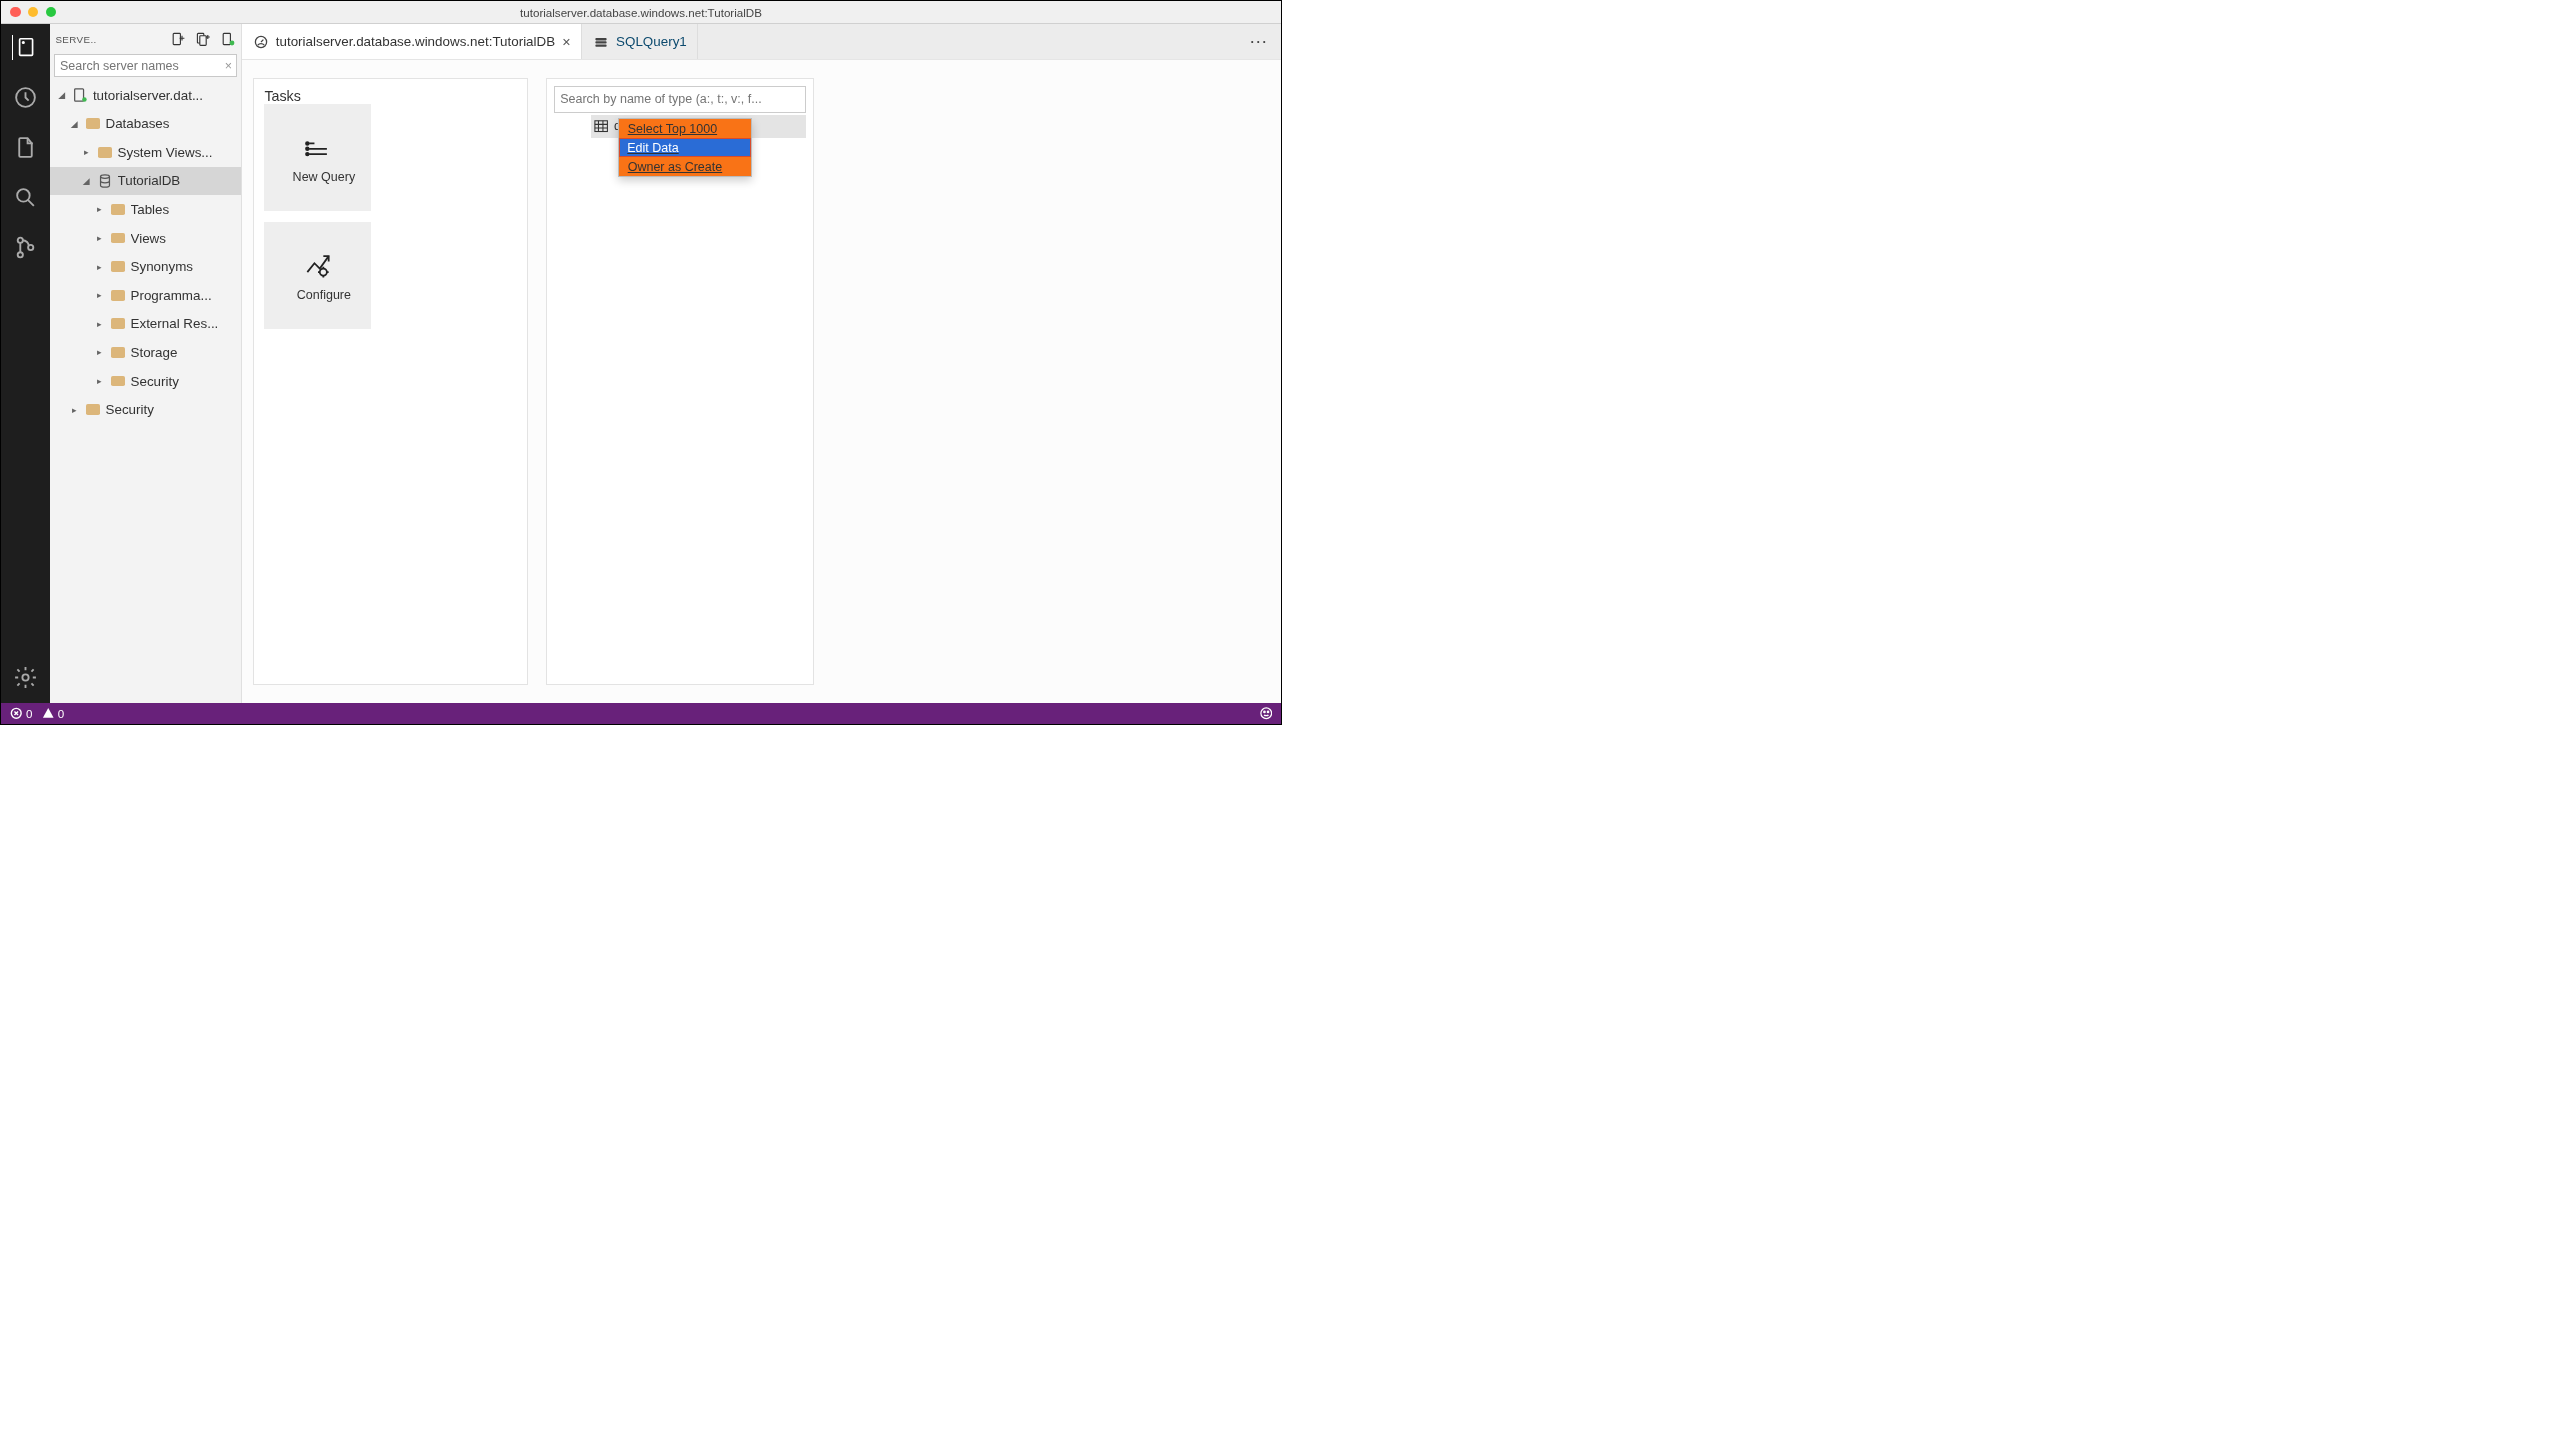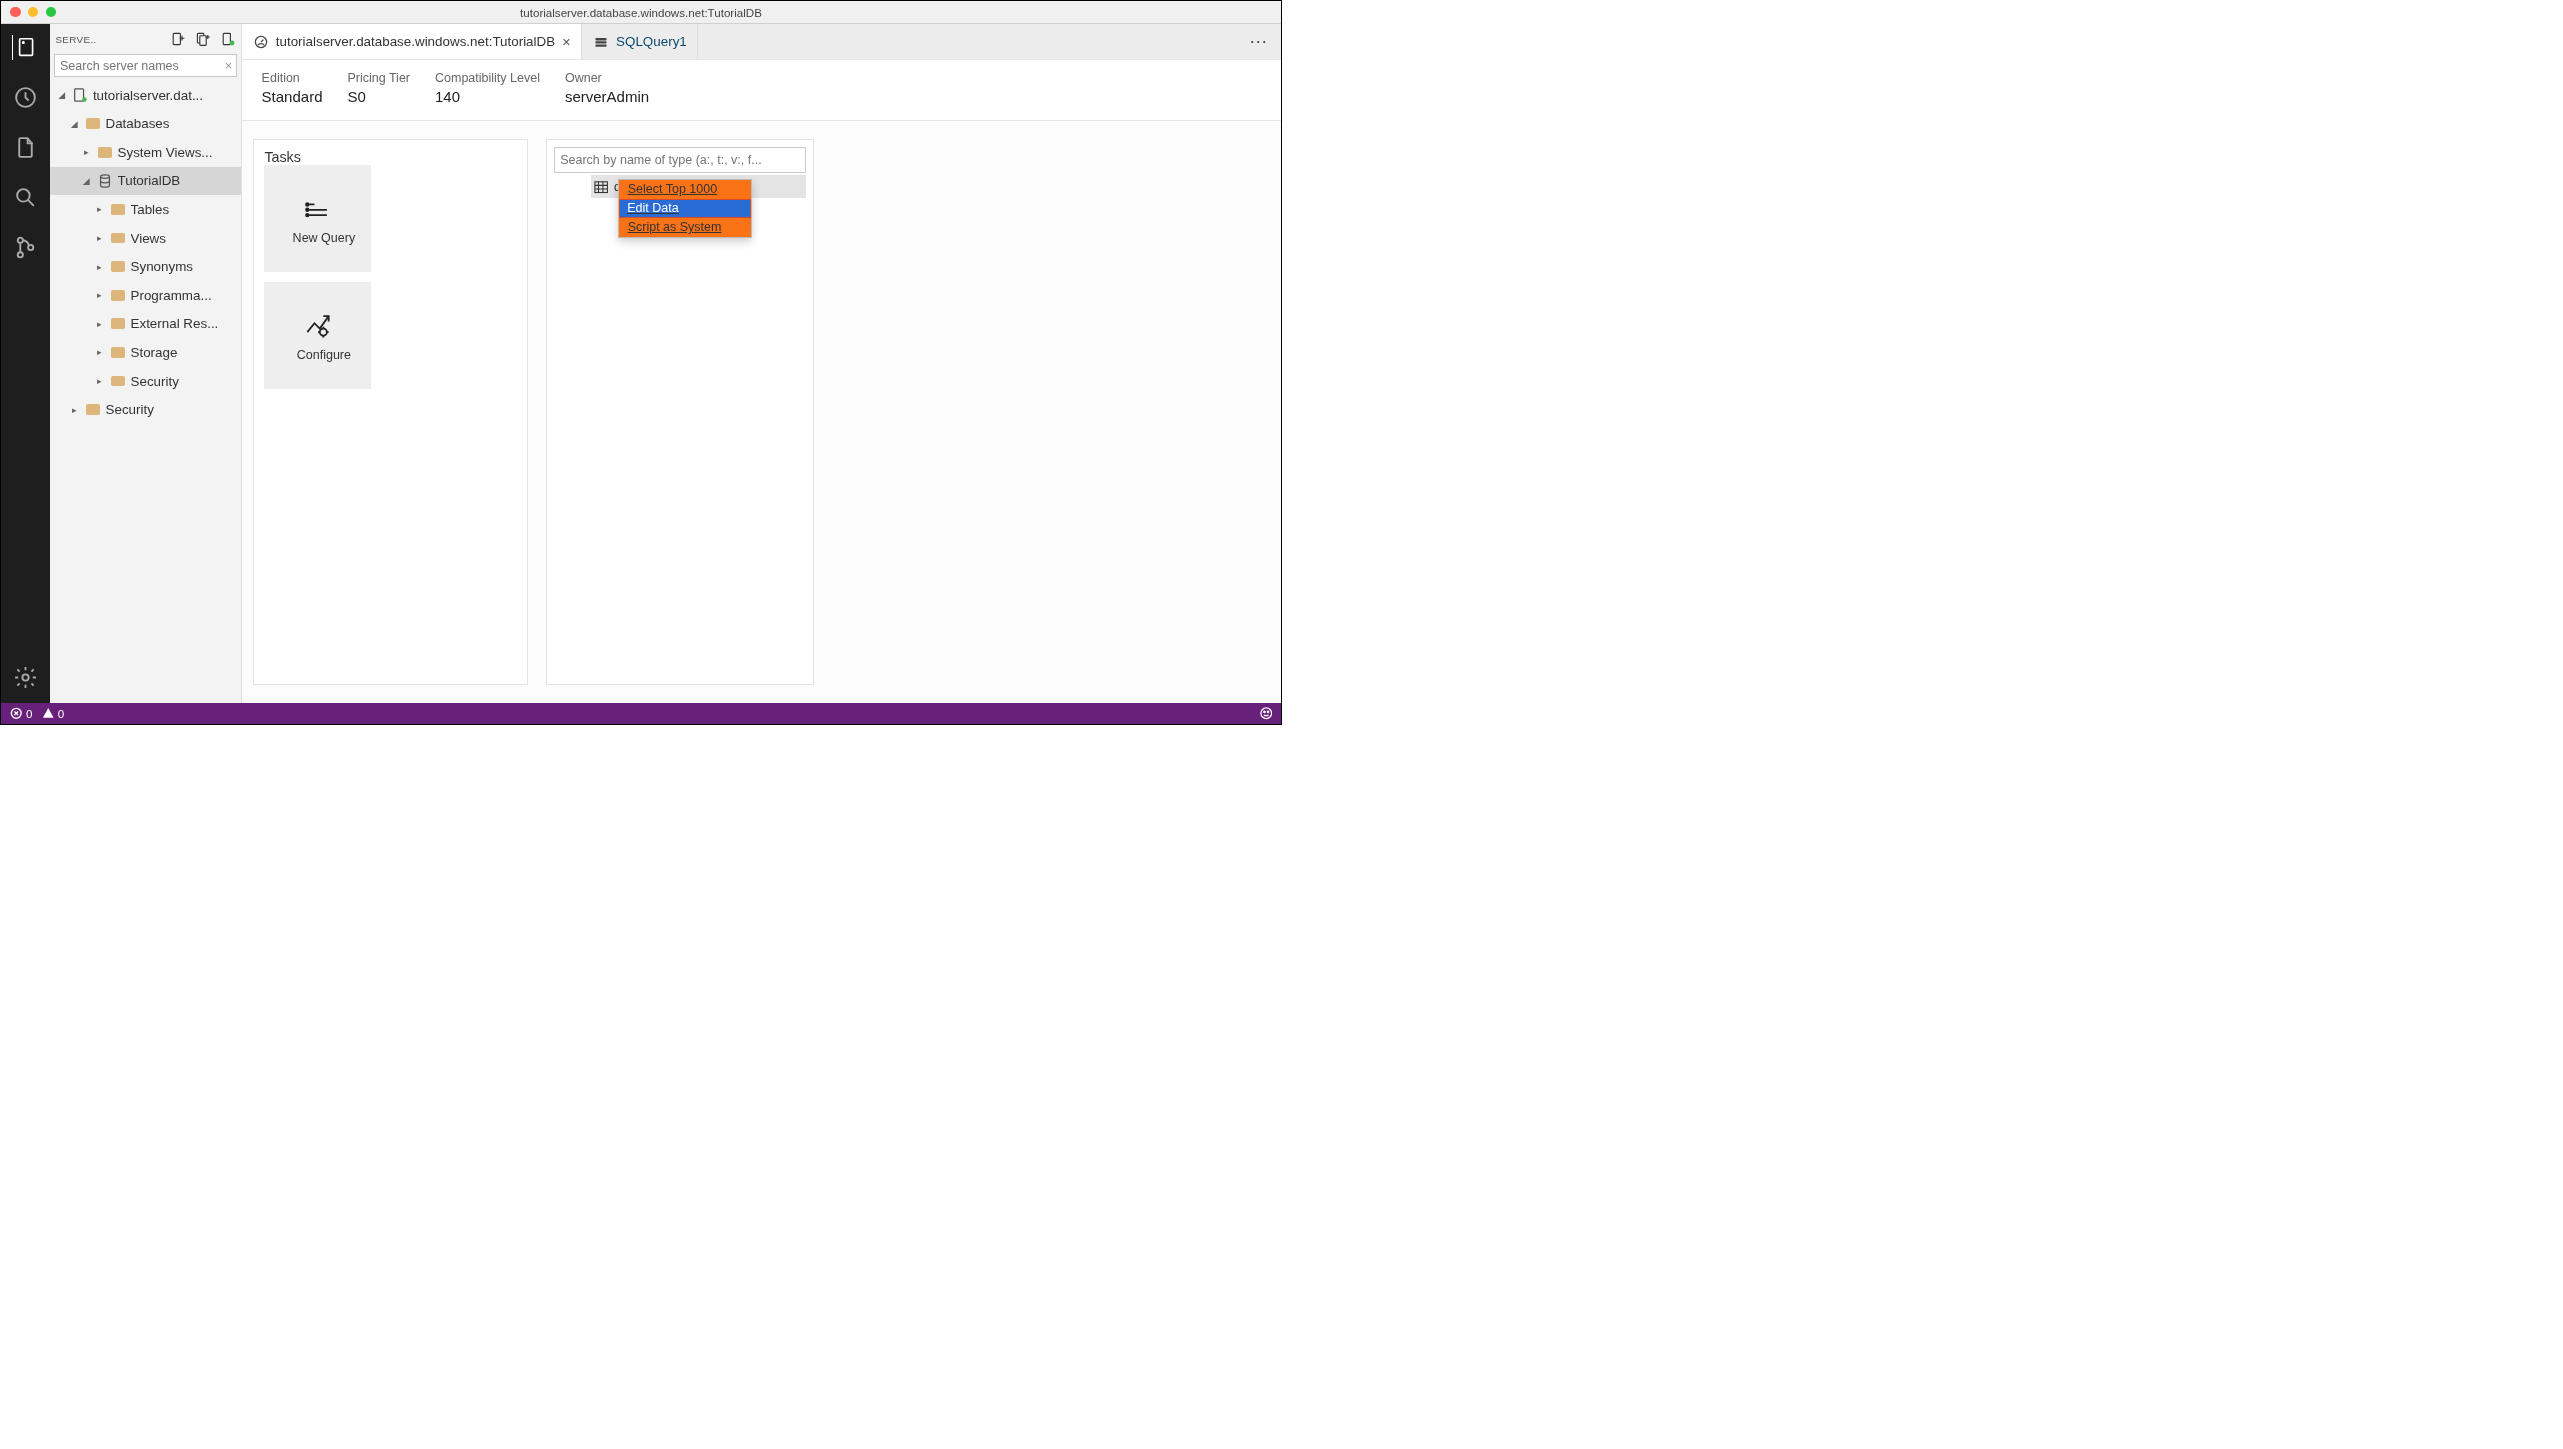--- a/index.html
+++ b/index.html
@@ -255,38 +255,20 @@
               <rect x="3" y="5" width="14" height="3" rx="1"></rect>
               <rect x="3" y="9" width="14" height="3" rx="1"></rect>
               <rect x="3" y="13" width="14" height="3" rx="1"></rect>
             </svg>
           </span>
         <span style="color:#0c4a6e">SQLQuery1</span>
       </div>
       <div class="tabs-more">···</div>
     </div>
 
-    <div class="db-info">
-      <div class="db-info-item">
-        <span class="db-info-label">Edition</span>
-        <span class="db-info-value">Standard</span>
-      </div>
-      <div class="db-info-item">
-        <span class="db-info-label">Pricing Tier</span>
-        <span class="db-info-value">S0</span>
-      </div>
-      <div class="db-info-item">
-        <span class="db-info-label">Compatibility Level</span>
-        <span class="db-info-value">140</span>
-      </div>
-      <div class="db-info-item">
-        <span class="db-info-label">Owner</span>
-        <span class="db-info-value">serverAdmin</span>
-      </div>
-    </div>
 
     <div class="content-area">
       <div class="tasks-panel">
         <div class="tasks-title">Tasks</div>
         <div class="task-tiles">
           <div class="task-tile">
             <svg viewBox="0 0 36 36" fill="none" stroke="#222" stroke-width="2">
                 <path d="M8 14h6M8 20h20M8 26h20"></path>
                 <circle cx="6" cy="14" r="1.5" fill="#222"></circle>
                 <circle cx="6" cy="20" r="1.5" fill="#222"></circle>
@@ -313,21 +295,21 @@
               <svg viewBox="0 0 16 16" fill="none" stroke="#333" stroke-width="1.2">
                 <rect x="1" y="2" width="14" height="12"></rect>
                 <path d="M1 6h14M1 10h14M5 2v12M10 2v12"></path>
               </svg>
             </span>
           <span>dbo.Cu</span>
         </div>
         <div class="context-menu">
           <div class="context-menu-item">Select Top 1000</div>
           <div class="context-menu-item highlighted">Edit Data</div>
-          <div class="context-menu-item">Script as System</div>
+          <div class="context-menu-item">Owner as Create</div>
         </div>
       </div>
     </div>
   </div>
 </div>
 
 <div class="status-bar">
   <div class="status-item">
     <svg viewBox="0 0 14 14" fill="none" stroke="#fff" stroke-width="1.6">
         <circle cx="7" cy="7" r="5.5"></circle>

